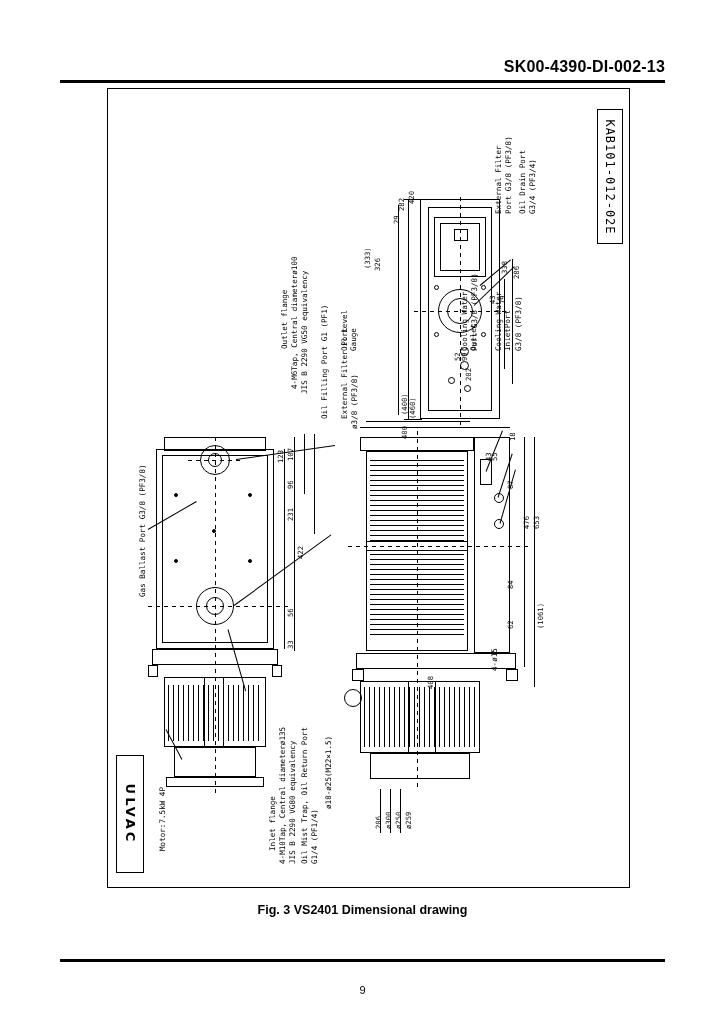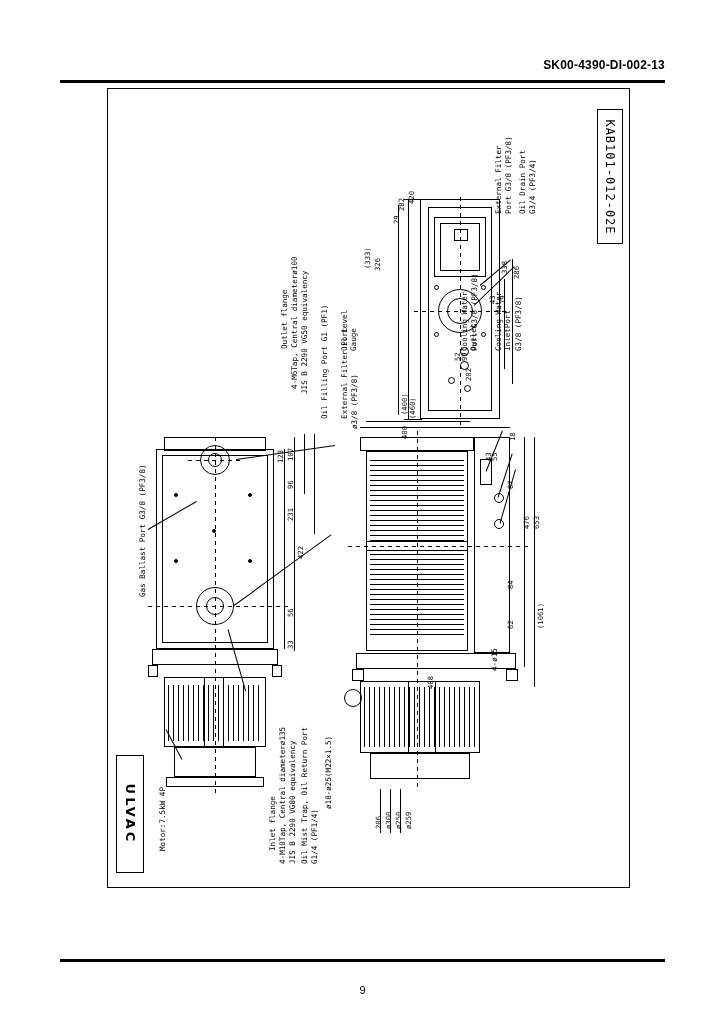--- a/index.html
+++ b/index.html
@@ -19,21 +19,21 @@
     position: absolute;
     inset: 0;
     background: #fff;
   }
 
   
   .doc-code {
     position: absolute;
     top: 58px;
     right: 60px;
-    font-size: 12px;
+    font-size: 16px;
     font-weight: bold;
     letter-spacing: 0.2px;
     white-space: nowrap;
   }
   .rule-top {
     position: absolute;
     left: 60px;
     right: 60px;
     top: 80px;
     height: 3px;
@@ -403,16 +403,17 @@
       <div class="vnum" style="left:276px; top:740px;">ø300</div>
       <div class="vnum" style="left:286px; top:740px;">ø250</div>
       <div class="vnum" style="left:296px; top:740px;">ø259</div>
       <div class="dim-v" style="left:272px; top:700px; height:44px;"></div>
       <div class="dim-v" style="left:282px; top:700px; height:44px;"></div>
       <div class="dim-v" style="left:292px; top:700px; height:44px;"></div>
 
     </div>
   </div>
 
+  <div class="fig-caption">Fig. 3 VS2401 Dimensional drawing</div>
 
   <div class="rule-bottom"></div>
   <div class="page-number">9</div>
 </div>
 
 </body></html>

